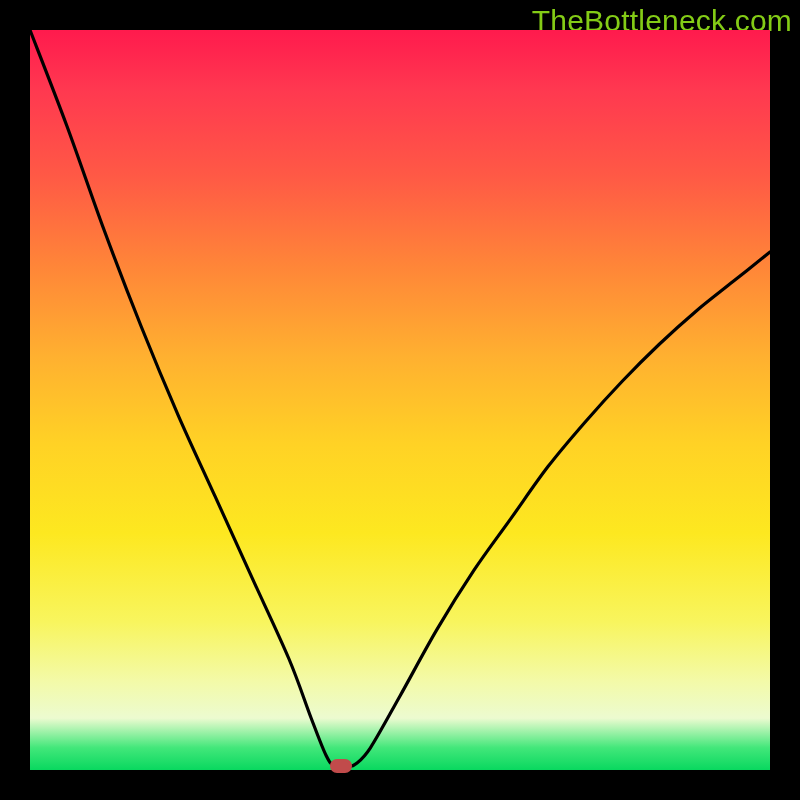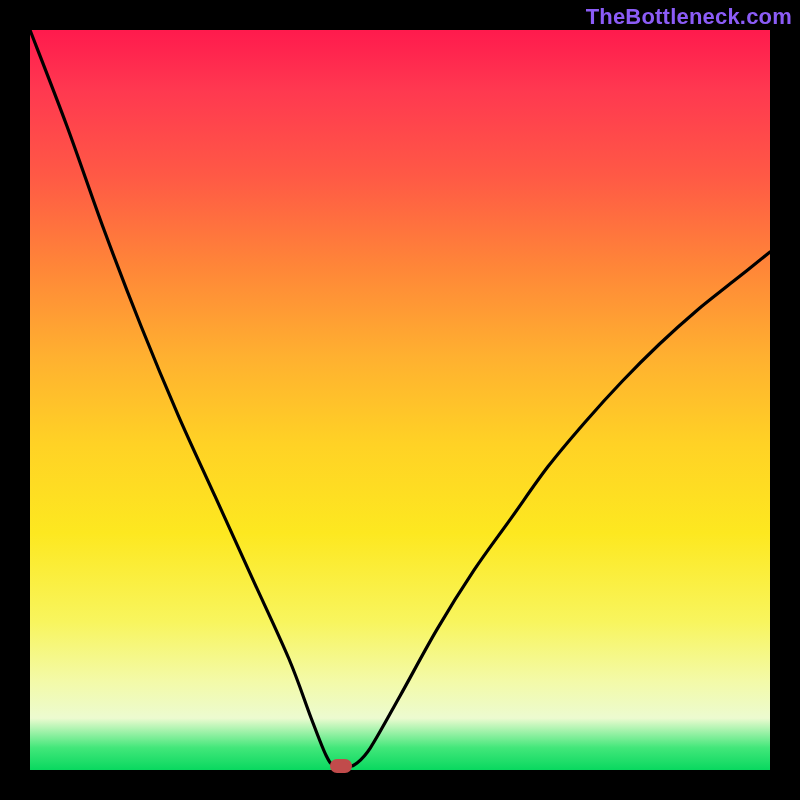--- a/index.html
+++ b/index.html
@@ -36,24 +36,24 @@
       #f3faa8 88%,
       #ecfbd0 93%,
       #42e77a 97%,
       #09d85f 100%
     );
   }
   .watermark {
     position: absolute;
     top: 4px;
     right: 8px;
-    color: #8b5cf6;
-    font-size: 22px;
+    color: #84cc16;
+    font-size: 30px;
     letter-spacing: 0.2px;
-    font-weight: 700;
+    font-weight: 400;
   }
   svg.curve {
     position: absolute;
     left: 0;
     top: 0;
     width: 740px;
     height: 740px;
     overflow: visible;
   }
   .marker {

